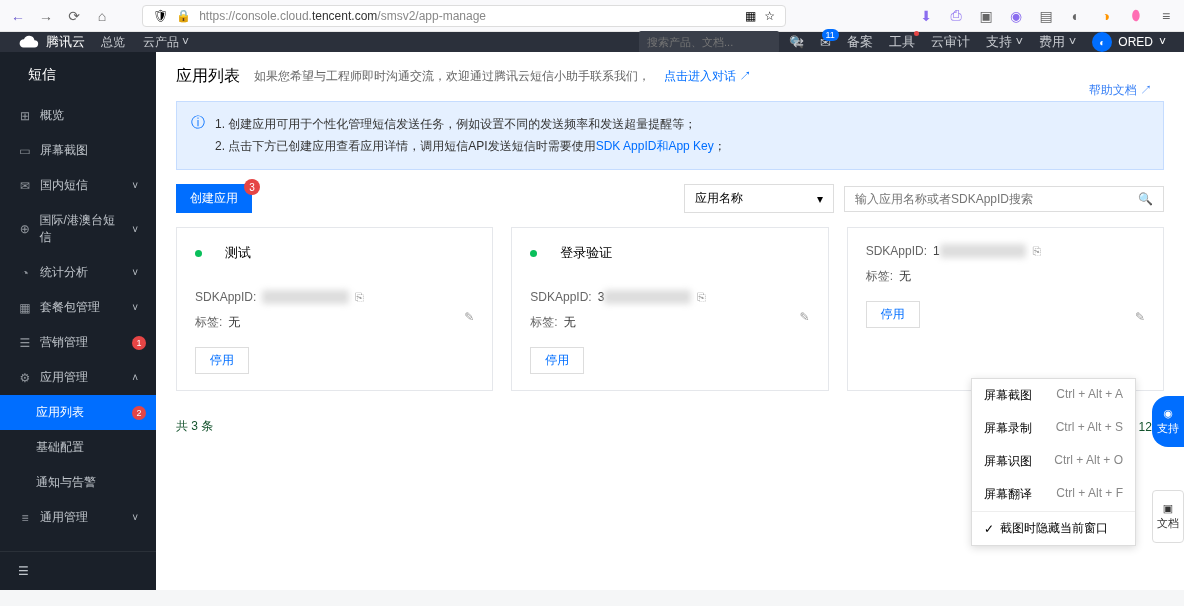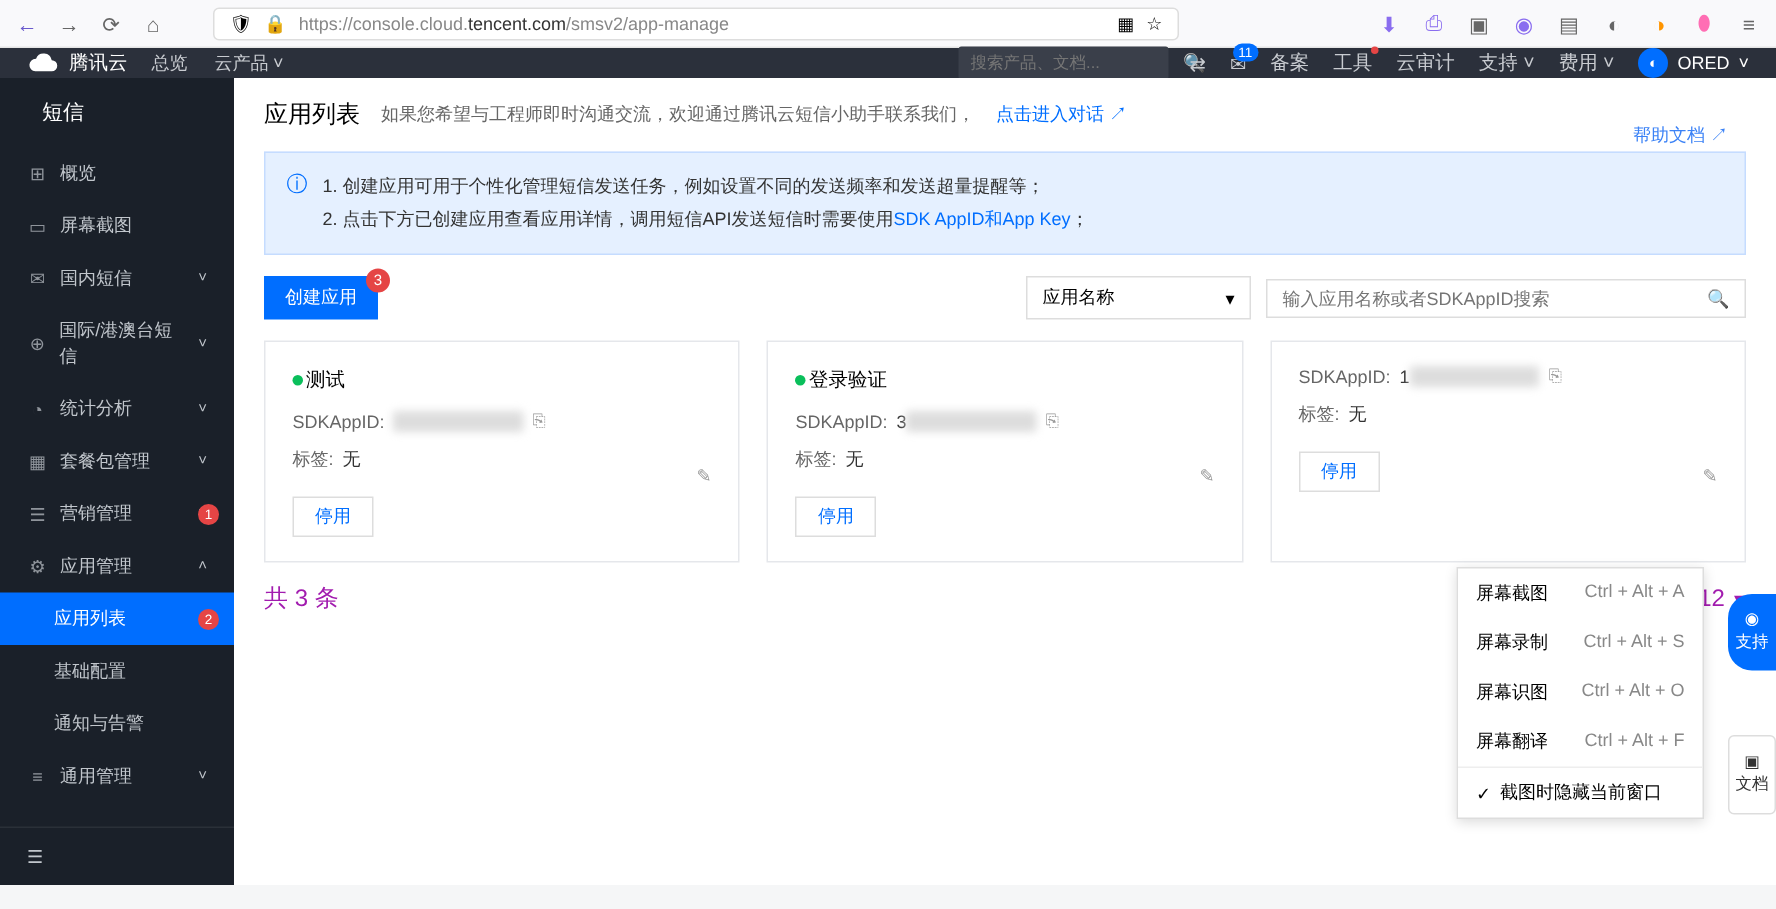--- a/index.html
+++ b/index.html
@@ -49,28 +49,28 @@
 .notice-body{line-height:1.8}
 .notice-body .link{color:#006eff}
 .action-bar{margin:0 20px 14px;display:flex;align-items:center;gap:10px}
 .btn-primary{background:#006eff;color:#fff;border:none;padding:6px 14px;font-size:12px;cursor:pointer;position:relative}
 .btn-primary .rbadge{position:absolute;top:-5px;right:-8px;background:#e54545;color:#fff;width:16px;height:16px;border-radius:50%;font-size:10px;display:flex;align-items:center;justify-content:center}
 .filter-select{margin-left:auto;border:1px solid #ddd;padding:5px 10px;font-size:12px;display:flex;align-items:center;gap:40px;cursor:pointer;width:150px;justify-content:space-between}
 .filter-input{border:1px solid #ddd;padding:5px 10px;font-size:12px;width:320px;display:flex;align-items:center}
 .filter-input input{border:none;outline:none;flex:1;font-size:12px}
 .cards{margin:0 20px;display:flex;gap:18px}
 .card{flex:1;border:1px solid #e5e7eb;background:#fff;padding:16px 18px;position:relative}
-.card-title{font-size:13px;font-weight:500;display:flex;align-items:center;gap:2px;margin-bottom:12px}
+.card-title{font-size:13px;font-weight:500;display:flex;align-items:center;gap:23px;margin-bottom:28px}
 .status-dot{width:7px;height:7px;background:#0abf5b;border-radius:50%}
 .card-row{font-size:12px;color:#666;margin-bottom:10px;display:flex;align-items:center;gap:6px}
 .card-row .val{color:#333}
 .copy-ico{color:#999;cursor:pointer;font-size:11px}
 .edit-ico{position:absolute;right:18px;top:82px;color:#999;cursor:pointer;font-size:12px}
 .btn-outline{border:1px solid #ddd;background:#fff;color:#006eff;padding:4px 14px;font-size:12px;cursor:pointer;margin-top:6px}
-.pagination{margin:14px 20px;display:flex;align-items:center;font-size:16px;color:#a21caf}
+.pagination{margin:27px 20px;display:flex;align-items:center;font-size:12px;color:#14532d}
 .pag-right{margin-left:auto;display:flex;align-items:center;gap:6px}
 .help-link{position:absolute;right:32px;top:82px;font-size:12px;color:#3b82f6;cursor:pointer}
 .ctx-menu{position:absolute;right:48px;top:378px;background:#fff;border:1px solid #ddd;box-shadow:0 2px 8px rgba(0,0,0,.15);font-size:12px;width:165px;z-index:50}
 .ctx-item{padding:8px 12px;display:flex;justify-content:space-between;cursor:pointer}
 .ctx-check{padding:8px 12px;display:flex;align-items:center;gap:6px;border-top:1px solid #eee}
 .float-btn{position:absolute;right:0;width:32px;padding:10px 0;text-align:center;font-size:11px;line-height:1.4;cursor:pointer;z-index:40}
 .float-support{top:396px;background:#006eff;color:#fff;border-radius:16px 0 0 16px}
 .float-doc{top:490px;background:#fff;border:1px solid #ddd;color:#333;border-radius:4px}
 .watermark{position:absolute;right:86px;bottom:65px;color:#bdbdbd;font-size:13px}
 .blur{filter:blur(3px);background:#ddd;color:transparent;padding:0 20px;border-radius:2px}

